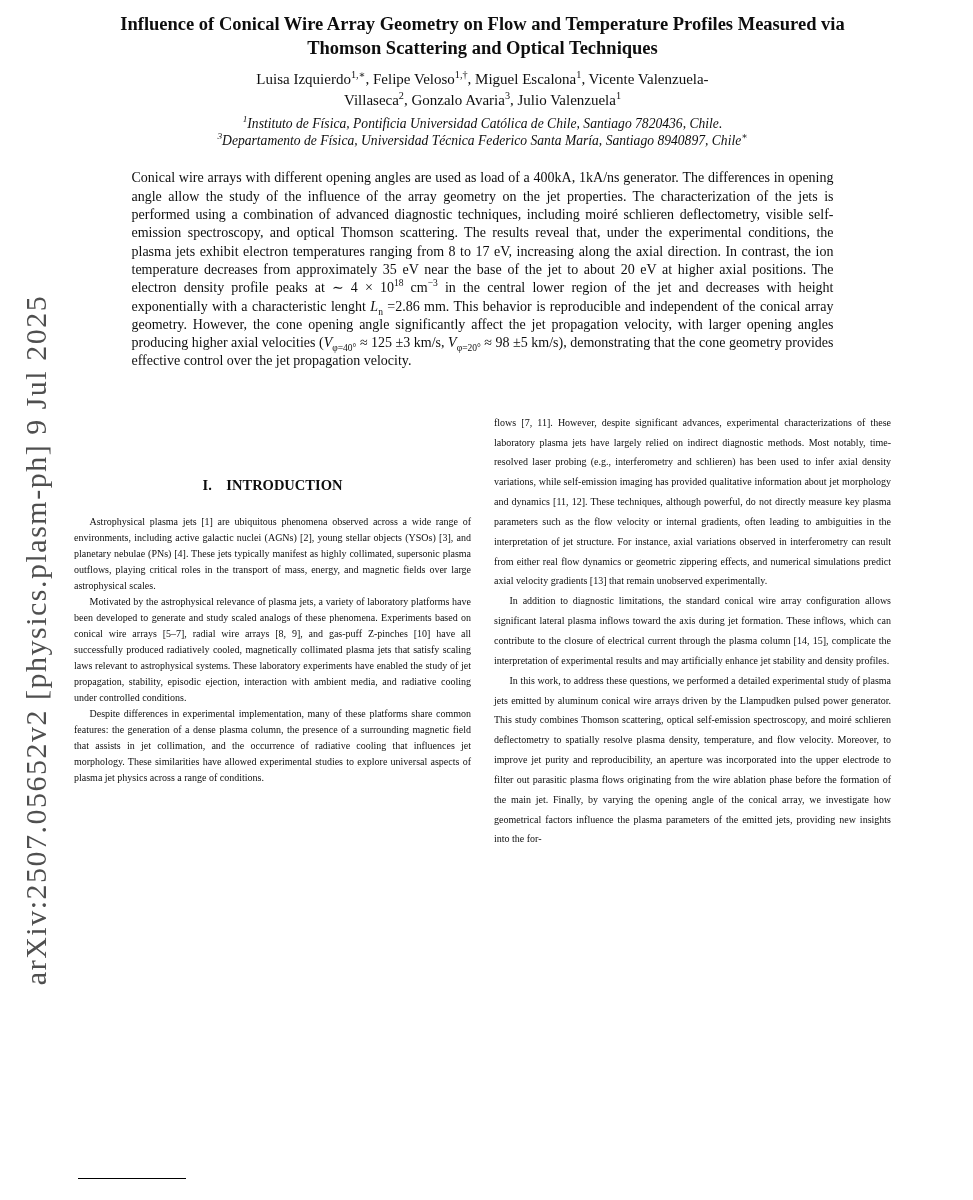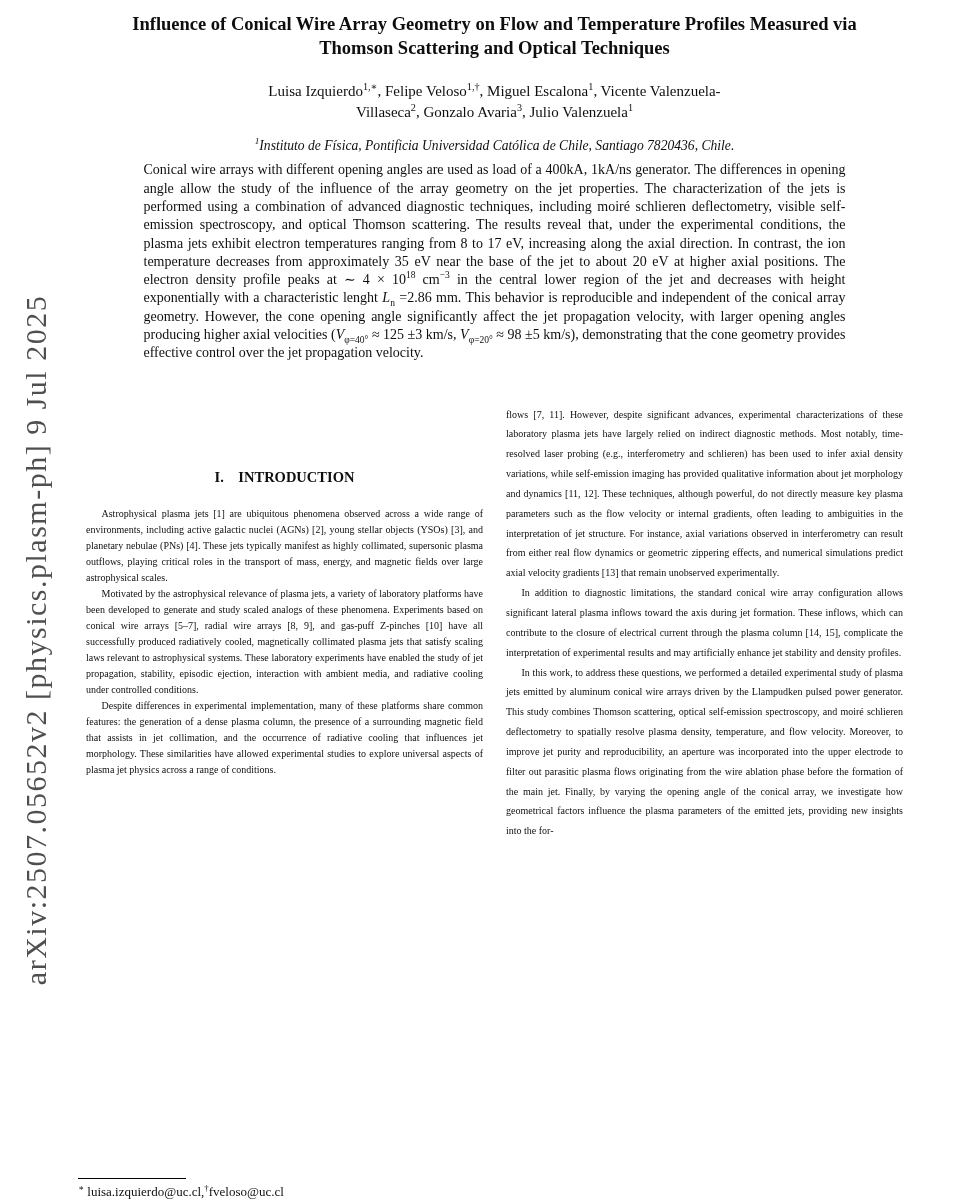--- a/index.html
+++ b/index.html
@@ -25,51 +25,51 @@
     transform: translate(-50%, -50%) rotate(-90deg);
     transform-origin: center center;
     white-space: nowrap;
     font-size: 30px;
     letter-spacing: 1.5px;
     color: #4f4f4f;
     font-family: "Liberation Serif", "DejaVu Serif", serif;
   }
   .content {
     position: absolute;
-    left: 86px;
+    left: 74px;
     top: 0;
     width: 817px;
     padding-top: 12px;
   }
   .title {
     margin: 0 28px;
     font-size: 18.5px;
     line-height: 1.32;
     font-weight: bold;
     text-align: center;
   }
   .authors {
     max-width: 500px;
-    margin: 20px auto 0;
+    margin: 8px auto 0;
     text-align: center;
     font-size: 15px;
     line-height: 1.38;
   }
   .affiliations {
-    margin-top: 15px;
+    margin-top: 5px;
     text-align: center;
     font-style: italic;
     font-size: 13.6px;
     line-height: 1.26;
   }
   sup { font-size: 0.68em; line-height: 0; }
   sub { font-size: 0.68em; line-height: 0; }
   .abstract {
     width: 702px;
-    margin: 7px auto 0;
+    margin: 20px auto 0;
     text-align: justify;
     font-size: 14px;
     line-height: 18.3px;
     hyphens: auto;
   }
   .columns {
     display: flex;
     gap: 23px;
     margin-top: 42px;
     align-items: center;
@@ -117,20 +117,21 @@
   <div class="arxiv-banner">arXiv:2507.05652v2  [physics.plasm-ph]  9 Jul 2025</div>
 
   <div class="content">
 
     <h1 class="title">Influence of Conical Wire Array Geometry on Flow and Temperature Profiles Measured via Thomson Scattering and Optical Techniques</h1>
 
     <div class="authors">Luisa Izquierdo<sup>1,∗</sup>, Felipe Veloso<sup>1,†</sup>, Miguel Escalona<sup>1</sup>, Vicente Valenzuela-Villaseca<sup>2</sup>, Gonzalo Avaria<sup>3</sup>, Julio Valenzuela<sup>1</sup></div>
 
     <div class="affiliations">
       <div><sup>1</sup>Instituto de Física, Pontificia Universidad Católica de Chile, Santiago 7820436, Chile.</div>
+      <div><sup>3</sup>Departamento de Física, Universidad Técnica Federico Santa María, Santiago 8940897, Chile<sup>∗</sup></div>
     </div>
 
     <div class="abstract">Conical wire arrays with different opening angles are used as load of a 400kA, 1kA/ns generator. The differences in opening angle allow the study of the influence of the array geometry on the jet properties. The characterization of the jets is performed using a combination of advanced diagnostic techniques, including moiré schlieren deflectometry, visible self-emission spectroscopy, and optical Thomson scattering. The results reveal that, under the experimental conditions, the plasma jets exhibit electron temperatures ranging from 8 to 17 eV, increasing along the axial direction. In contrast, the ion temperature decreases from approximately 35 eV near the base of the jet to about 20 eV at higher axial positions. The electron density profile peaks at ∼ 4 × 10<sup>18</sup> cm<sup>−3</sup> in the central lower region of the jet and decreases with height exponentially with a characteristic lenght <i>L</i><sub>n</sub> =2.86 mm. This behavior is reproducible and independent of the conical array geometry. However, the cone opening angle significantly affect the jet propagation velocity, with larger opening angles producing higher axial velocities (<i>V</i><sub>φ=40°</sub> ≈ 125 ±3 km/s, <i>V</i><sub>φ=20°</sub> ≈ 98 ±5 km/s), demonstrating that the cone geometry provides effective control over the jet propagation velocity.</div>
 
     <div class="columns">
 
       <div class="col col-left">
         <h2 class="section-heading">I. INTRODUCTION</h2>
         <p>Astrophysical plasma jets [1] are ubiquitous phenomena observed across a wide range of environments, including active galactic nuclei (AGNs) [2], young stellar objects (YSOs) [3], and planetary nebulae (PNs) [4]. These jets typically manifest as highly collimated, supersonic plasma outflows, playing critical roles in the transport of mass, energy, and magnetic fields over large astrophysical scales.</p>
         <p>Motivated by the astrophysical relevance of plasma jets, a variety of laboratory platforms have been developed to generate and study scaled analogs of these phenomena. Experiments based on conical wire arrays [5–7], radial wire arrays [8, 9], and gas-puff Z-pinches [10] have all successfully produced radiatively cooled, magnetically collimated plasma jets that satisfy scaling laws relevant to astrophysical systems. These laboratory experiments have enabled the study of jet propagation, stability, episodic ejection, interaction with ambient media, and radiative cooling under controlled conditions.</p>
@@ -142,16 +143,15 @@
         <p>In addition to diagnostic limitations, the standard conical wire array configuration allows significant lateral plasma inflows toward the axis during jet formation. These inflows, which can contribute to the closure of electrical current through the plasma column [14, 15], complicate the interpretation of experimental results and may artificially enhance jet stability and density profiles.</p>
         <p>In this work, to address these questions, we performed a detailed experimental study of plasma jets emitted by aluminum conical wire arrays driven by the Llampudken pulsed power generator. This study combines Thomson scattering, optical self-emission spectroscopy, and moiré schlieren deflectometry to spatially resolve plasma density, temperature, and flow velocity. Moreover, to improve jet purity and reproducibility, an aperture was incorporated into the upper electrode to filter out parasitic plasma flows originating from the wire ablation phase before the formation of the main jet. Finally, by varying the opening angle of the conical array, we investigate how geometrical factors influence the plasma parameters of the emitted jets, providing new insights into the for-</p>
       </div>
 
     </div>
 
   </div>
 
   <div class="footnote">
     <div class="footnote-rule"></div>
-    <div><sup>∗</sup> luisa.izquierdo@uc.cl,<sup>†</sup>fveloso@uc.cl</div>
   </div>
 
 </div>
 
 </body></html>

